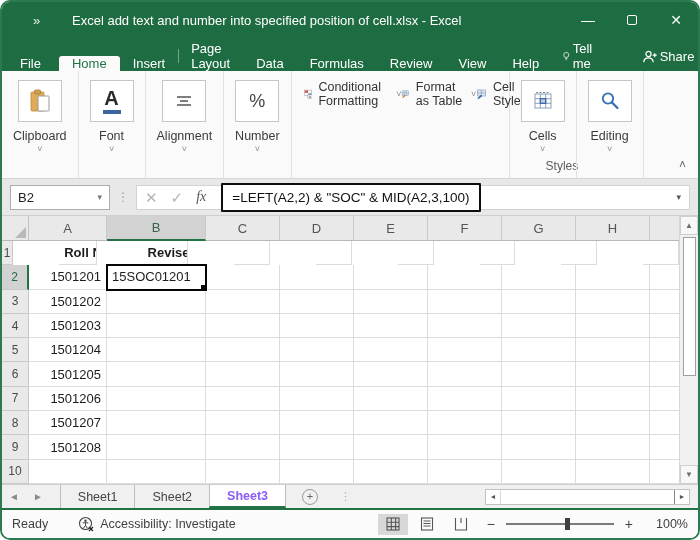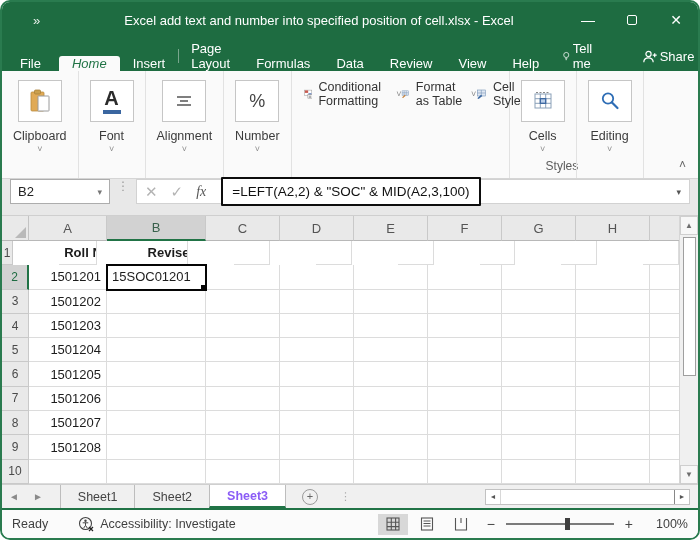--- a/index.html
+++ b/index.html
@@ -3,52 +3,52 @@
 <meta charset="utf-8">
 <style>
   html,body{margin:0;padding:0;background:#fff;font-family:"Liberation Sans",sans-serif;}
   *{box-sizing:border-box;}
   .window{width:700px;height:540px;border:2px solid #2a7b4f;border-radius:10px;overflow:hidden;
           display:flex;flex-direction:column;background:#fff;}
 
   
   .titlebar{height:36px;background:#1e6c41;color:#fff;display:flex;align-items:center;flex:none;}
   .qat{width:70px;text-align:center;font-size:13px;letter-spacing:1px;color:#e8f0ea;}
-  .title{flex:1;text-align:center;font-size:13px;white-space:nowrap;overflow:hidden;}
+  .title{flex:1;font-size:13px;white-space:nowrap;overflow:hidden;}
   .win-controls{display:flex;align-items:center;height:100%;}
   .wbtn{width:44px;height:100%;display:flex;align-items:center;justify-content:center;font-size:14px;color:#fff;}
   .maxbox{width:10px;height:10px;border:1.4px solid #fff;border-radius:2px;}
 
   
   .tabrow{height:33px;background:#1e6c41;display:flex;align-items:flex-end;color:#fff;font-size:13px;flex:none;}
   .rtab{display:flex;align-items:center;padding:0 13px;position:relative;}
   .rtab.file{padding:0 18px;}
   .rtab.sep::before{content:"";position:absolute;left:0;top:8px;bottom:8px;width:1px;background:rgba(255,255,255,.4);}
-  .rtab.active{background:#fafafa;color:#217346;border-radius:3px 3px 0 0;margin-top:3px;font-style:italic;}
+  .rtab.active{background:#fafafa;color:#217346;border-radius:3px 3px 0 0;margin-top:3px;}
   .tab-right{margin-left:auto;display:flex;align-items:center;gap:6px;padding-right:14px;}
   .tellme,.share{display:flex;align-items:center;gap:2px;padding:0 10px;}
   .share{margin-left:18px;}
 
   
   .ribbon{height:108px;background:#fafafa;border-bottom:1px solid #d5d5d5;display:flex;position:relative;flex:none;}
   .rgroup{display:flex;flex-direction:column;align-items:center;padding:9px 11px 2px;border-right:1px solid #e2e2e2;}
   .gbtn{width:44px;height:42px;background:#fff;border:1px solid #c6c6c6;display:flex;align-items:center;justify-content:center;}
   .glabel{font-size:12.5px;color:#3b3b3b;margin-top:7px;}
   .gchev{font-size:9px;color:#8a8a8a;margin-top:2px;line-height:1;}
   .font-glyph{font-size:20px;font-weight:bold;color:#2b2b2b;line-height:1;text-align:center;}
   .font-bar{width:18px;height:4px;background:#3a66a0;margin:2px auto 0;}
   .pct{font-size:18px;color:#444;}
   .styles-group{display:flex;flex-direction:row;align-items:flex-start;padding:6px 12px 2px;border-right:1px solid #e2e2e2;width:218px;}
   .style-item{display:flex;align-items:center;gap:6px;font-size:12.5px;color:#333;margin:3px 0;}
   .style-chev{font-size:9px;color:#8a8a8a;margin-left:2px;}
   .styles-caption{align-self:center;font-size:12px;color:#5c5c5c;margin-top:auto;padding-bottom:3px;}
   .collapse-chev{position:absolute;right:12px;bottom:6px;font-size:12px;color:#666;}
 
   
-  .fbar{height:37px;background:#e8e8e8;border-bottom:1px solid #cfcfcf;display:flex;
+  .fbar{height:37px;background:#e8e8e8;border-bottom:1px solid #cfcfcf;display:flex;align-items:center;
         padding:0 8px;gap:7px;flex:none;}
   .namebox{width:100px;height:25px;background:#fff;border:1px solid #adadad;display:flex;align-items:center;
            padding:0 7px;font-size:13px;color:#222;}
   .nb-arrow{margin-left:auto;font-size:9px;color:#777;}
   .fdots{color:#9a9a9a;font-size:12px;}
   .fstrip{flex:1;height:25px;background:#fff;border:1px solid #d2d2d2;display:flex;align-items:center;
           padding:0 8px;gap:13px;position:relative;}
   .fx-cancel,.fx-enter{color:#b3b3b3;font-size:15px;line-height:1;}
   .fx-label{font-style:italic;font-family:"Liberation Serif",serif;color:#555;font-size:14px;}
   .formula-box{border:2.5px solid #0d0d0d;border-radius:1px;height:29px;display:flex;align-items:center;
@@ -131,22 +131,22 @@
         </span>
       <span class="wbtn">✕</span>
     </div>
   </div>
 
   <div class="tabrow">
     <span class="rtab file">File</span>
     <span class="rtab active">Home</span>
     <span class="rtab sep">Insert</span>
     <span class="rtab sep">Page Layout</span>
+    <span class="rtab sep">Data</span>
     <span class="rtab sep">Formulas</span>
-    <span class="rtab sep">Data</span>
     <span class="rtab sep">Review</span>
     <span class="rtab sep">View</span>
     <span class="rtab sep">Help</span>
     <div class="tab-right">
       <span class="tellme">
         <svg width="14" height="17" viewBox="0 0 14 17">
             <circle cx="7" cy="6" r="4.2" fill="none" stroke="#fff" stroke-width="1.2"></circle>
             <path d="M5.2 11.5h3.6M5.8 13.7h2.4" stroke="#fff" stroke-width="1.2" fill="none"></path>
           </svg>
         <span>Tell me</span>

